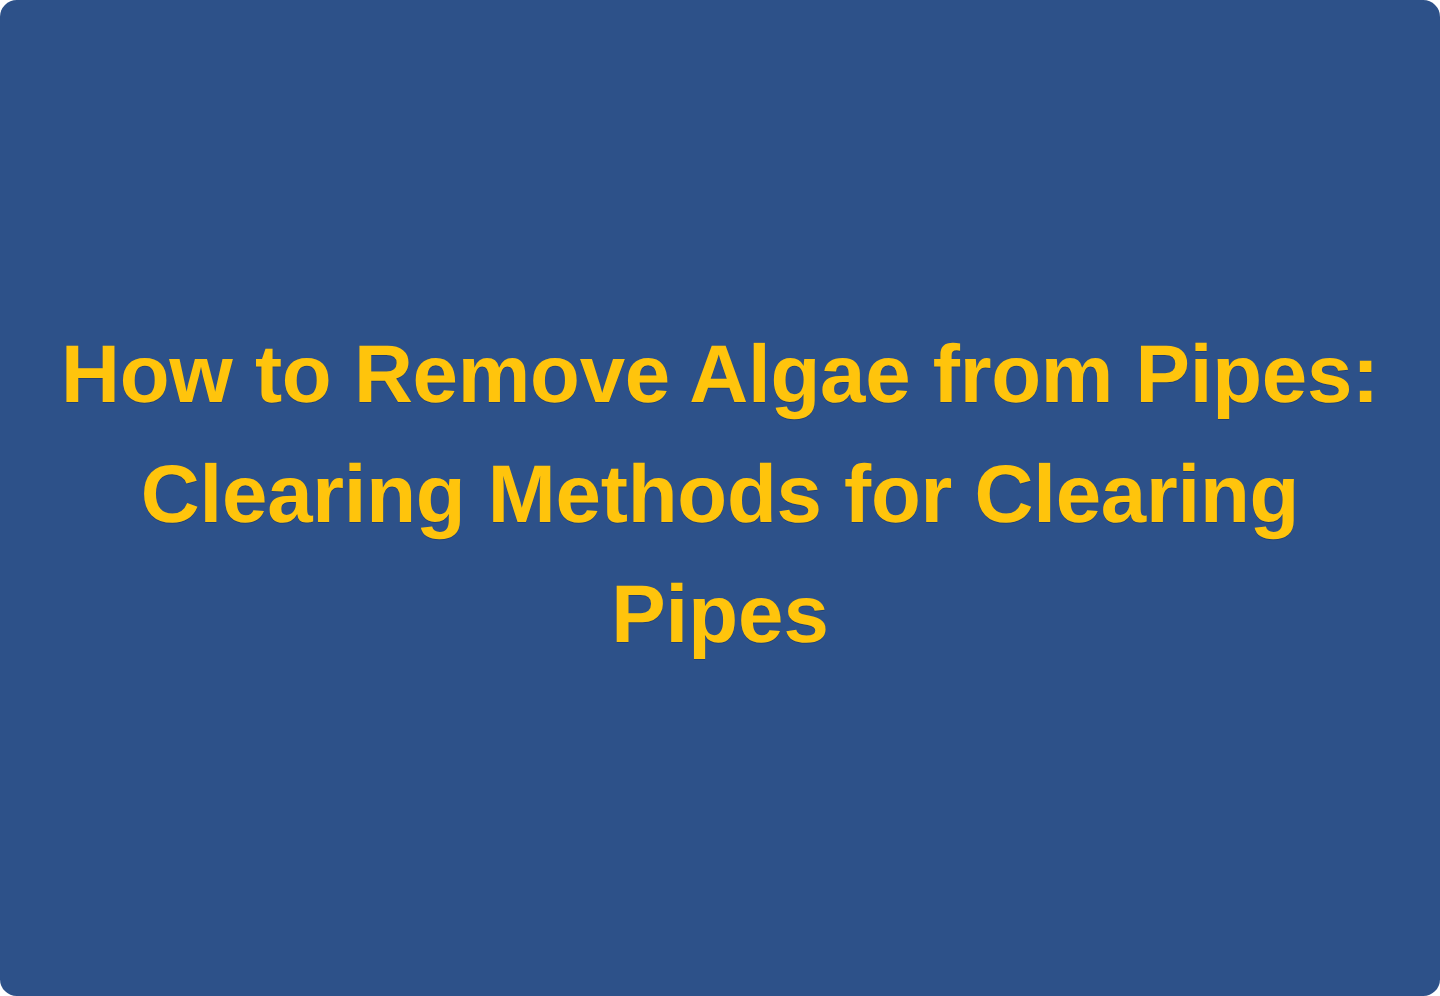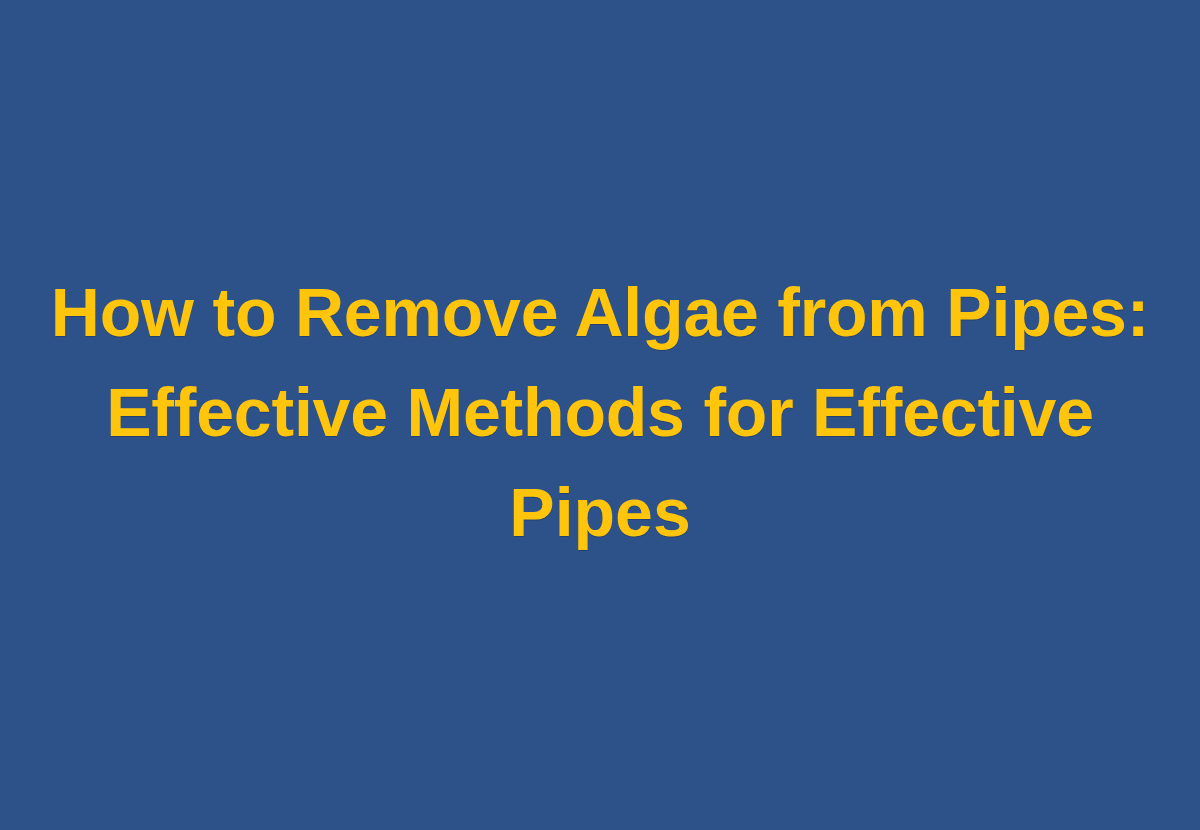--- a/index.html
+++ b/index.html
@@ -18,20 +18,21 @@
   .title-card {
     position: relative;
     box-sizing: border-box;
     width: 1200px;
     height: 830px;
     background-color: #2d5189;
     display: flex;
     flex-direction: column;
     align-items: center;
     justify-content: flex-start;
+    border-radius: 14px;
   }
 
   .title-block {
     position: absolute;
     left: 0;
     right: 0;
     top: 262px;
     width: 1200px;
     padding: 0 40px;
     box-sizing: border-box;
@@ -54,17 +55,17 @@
     letter-spacing: 0;
   }
 </style>
 </head>
 <body>
 
 <div class="title-card">
 
   <div class="title-block">
     <span class="title-line line-1">How to Remove Algae from Pipes:</span>
-    <span class="title-line line-2">Effective Methods for Effective</span>
+    <span class="title-line line-2">Clearing Methods for Clearing</span>
     <span class="title-line line-3">Pipes</span>
   </div>
 
 </div>
 
 </body></html>

